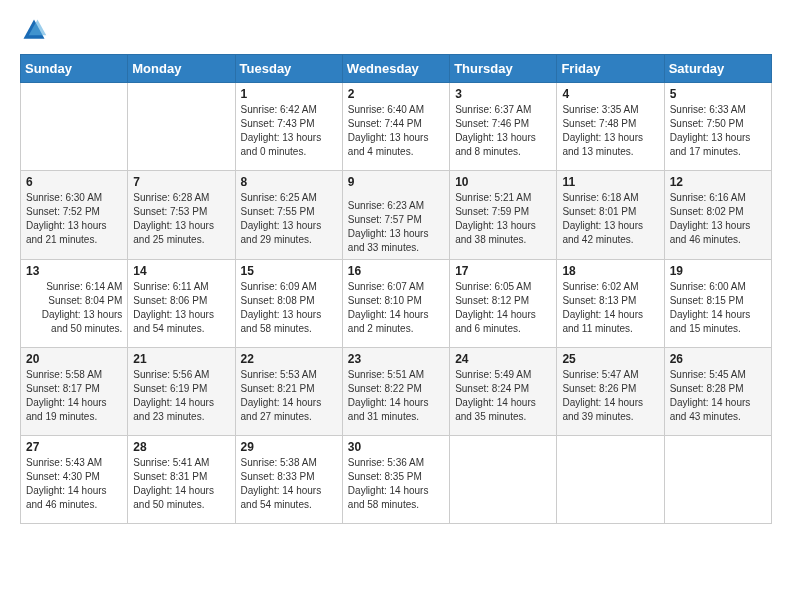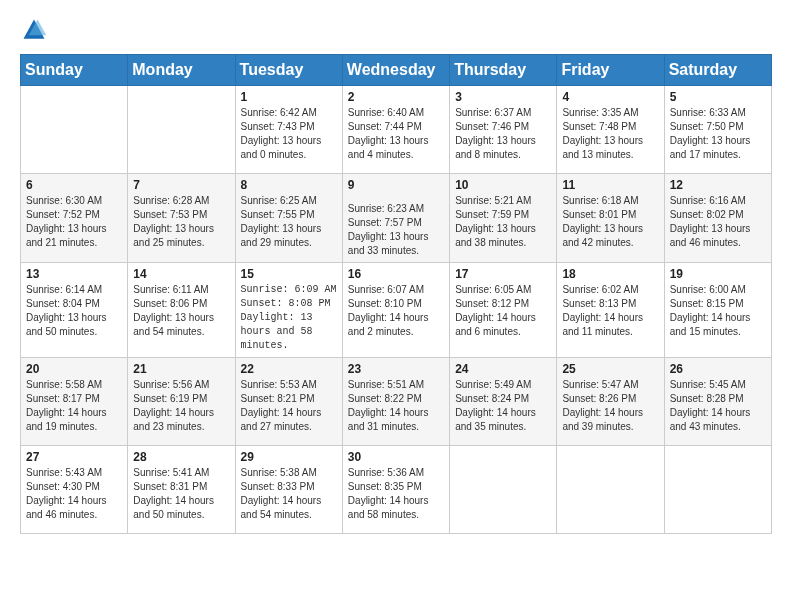--- a/index.html
+++ b/index.html
@@ -61,21 +61,21 @@
       color: #333;
     }
     table {
       width: 100%;
       border-collapse: collapse;
       table-layout: fixed;
     }
     thead tr th {
       background-color: #2f7fc1;
       color: #fff;
-      font-size: 16px;
+      font-size: 13px;
       font-weight: bold;
       padding: 6px 4px;
       text-align: left;
       border: 1px solid #2970aa;
     }
     tbody tr td {
       border: 1px solid #ccc;
       vertical-align: top;
       padding: 4px 5px;
       font-size: 9.5px;
@@ -212,33 +212,33 @@
           <td>
             <span class="day-number">12</span>
             <div class="day-info" style="white-space: pre-line;">Sunrise: 6:16 AM
 Sunset: 8:02 PM
 Daylight: 13 hours and 46 minutes.</div>
           </td>
         </tr>
         <tr>
           <td>
             <span class="day-number">13</span>
-            <div class="day-info" style="white-space: pre-line;">Sunrise: 6:14 AM
+            <div class="day-info" style="white-space: pre-line; text-align: right;">Sunrise: 6:14 AM
 Sunset: 8:04 PM
 Daylight: 13 hours and 50 minutes.</div>
           </td>
           <td>
             <span class="day-number">14</span>
             <div class="day-info" style="white-space: pre-line;">Sunrise: 6:11 AM
 Sunset: 8:06 PM
 Daylight: 13 hours and 54 minutes.</div>
           </td>
           <td>
             <span class="day-number">15</span>
-            <div class="day-info" style="white-space: pre-line; font-family: Liberation Mono, monospace;">Sunrise: 6:09 AM
+            <div class="day-info" style="white-space: pre-line;">Sunrise: 6:09 AM
 Sunset: 8:08 PM
 Daylight: 13 hours and 58 minutes.</div>
           </td>
           <td>
             <span class="day-number">16</span>
             <div class="day-info" style="white-space: pre-line;">Sunrise: 6:07 AM
 Sunset: 8:10 PM
 Daylight: 14 hours and 2 minutes.</div>
           </td>
           <td>

